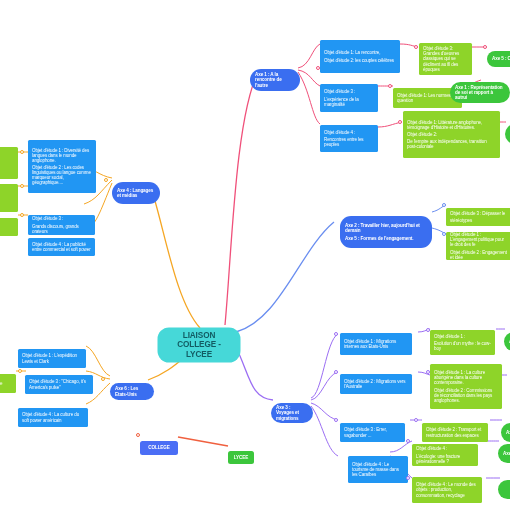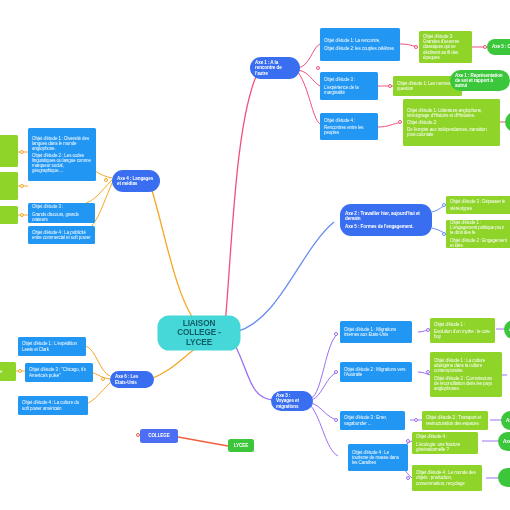--- a/index.html
+++ b/index.html
@@ -9,20 +9,21 @@
     font-family:"Liberation Sans","DejaVu Sans",sans-serif;
     position:relative;
   }
   #canvas{position:absolute;left:0;top:0;width:510px;height:510px;}
   svg.links{position:absolute;left:0;top:0;width:510px;height:510px;overflow:visible;}
   .node{
     position:absolute;box-sizing:border-box;
     display:flex;align-items:center;
     color:#ffffff;line-height:1.12;
     letter-spacing:-0.1px;
+    margin-top:12px;
     -webkit-font-smoothing:antialiased;
   }
   .node span{display:block;width:100%;}
 
   
   .n-root{
     background:#46d8d8;border-radius:9px;
     font-size:8.2px;font-weight:bold;text-align:center;
     justify-content:center;padding:5px 6px;color:#125c63;
     box-shadow:0 0 0 2.5px #46d8d8;

